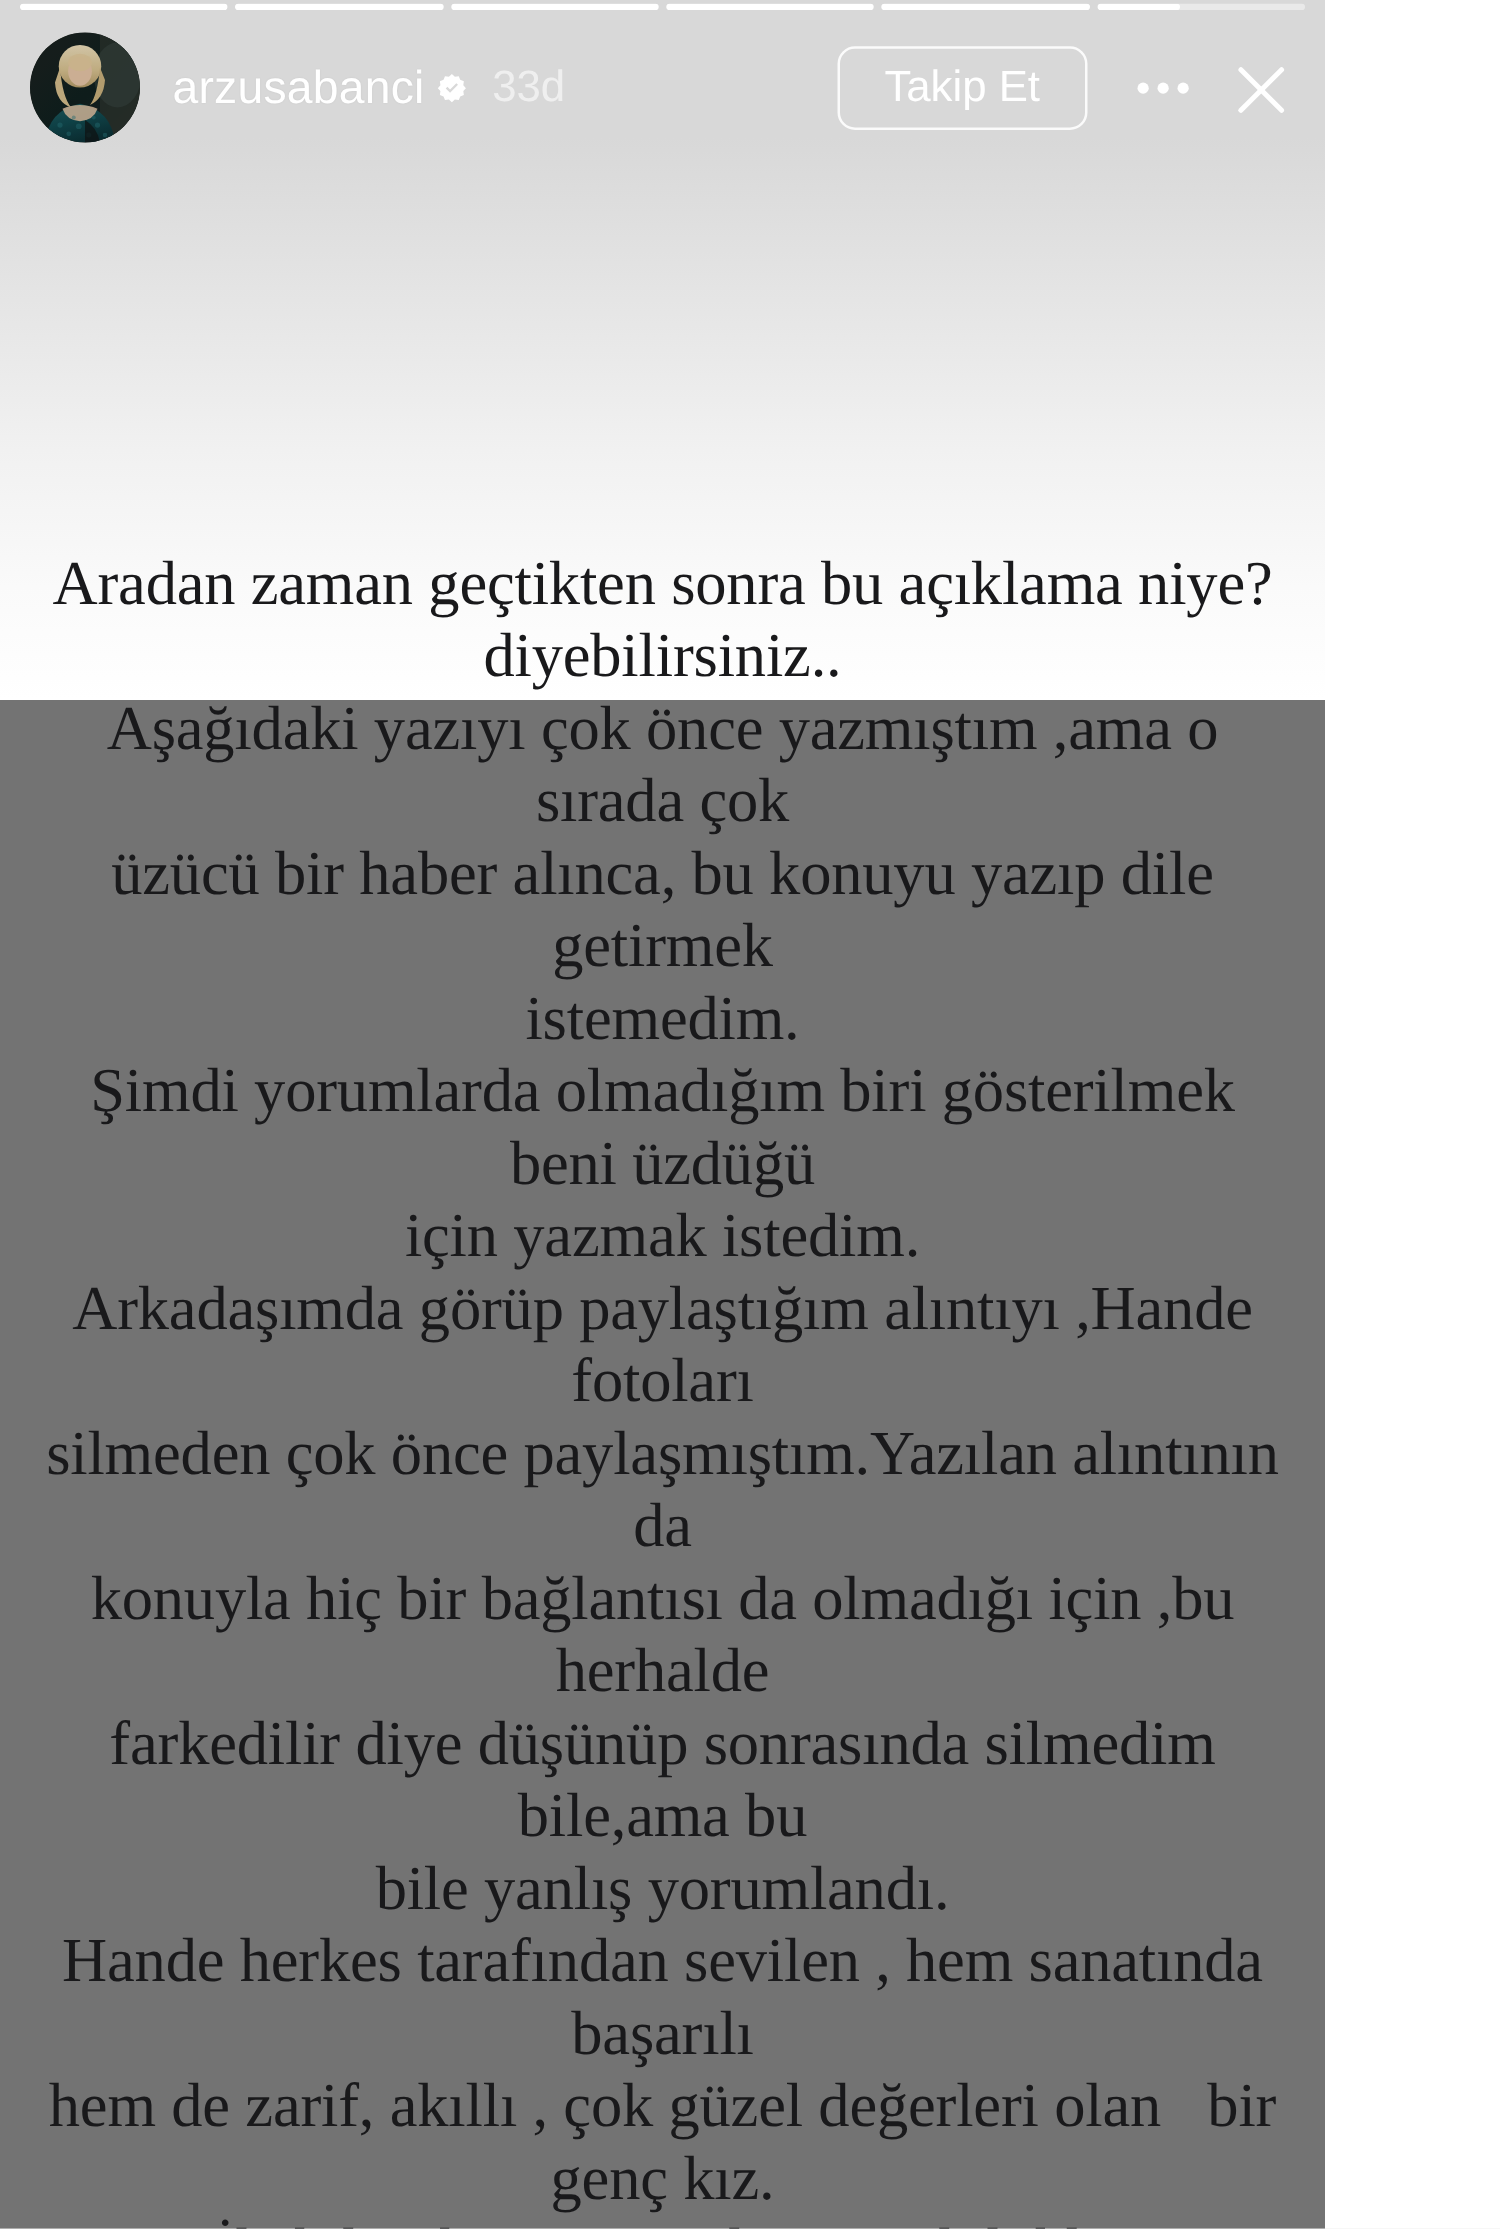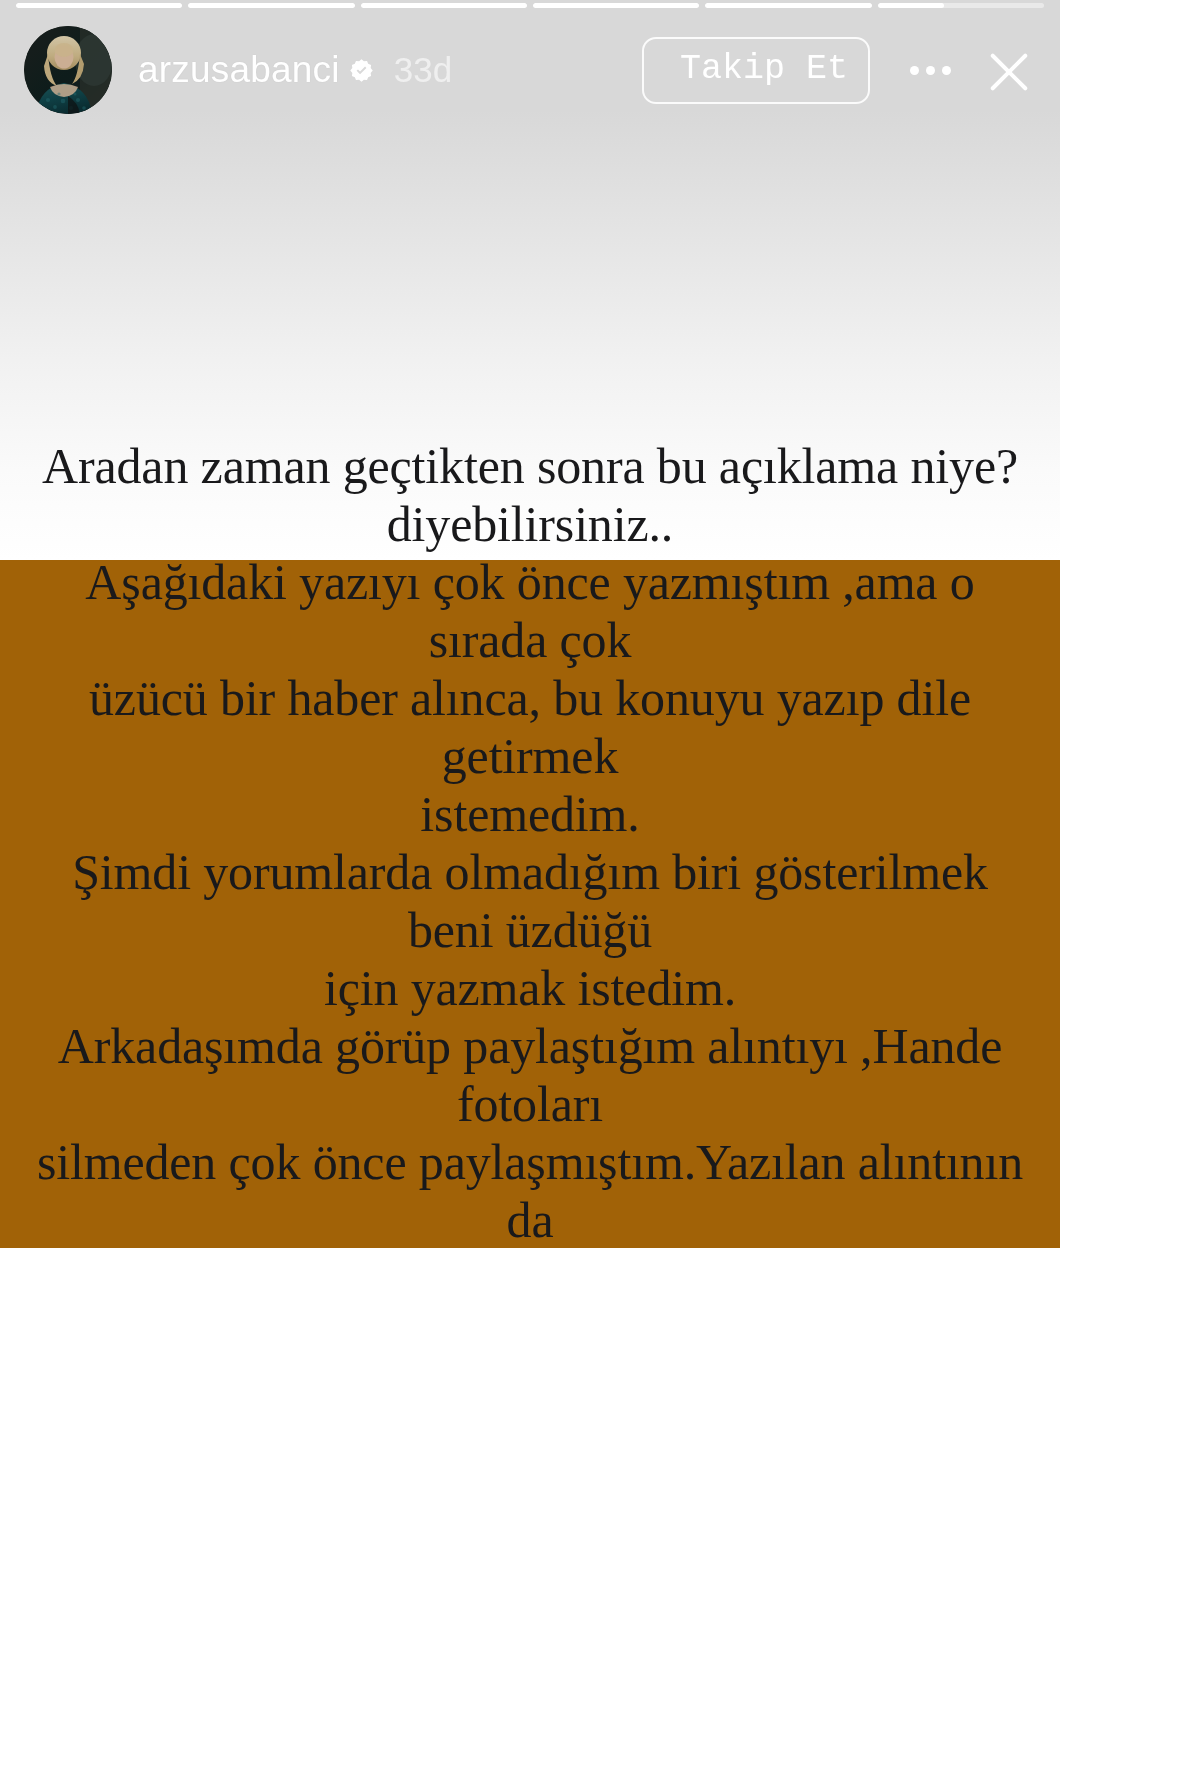--- a/index.html
+++ b/index.html
@@ -12,22 +12,22 @@
 
   body {
     font-family: "Liberation Sans", sans-serif;
     overflow: hidden;
   }
 
   
   #story {
     position: relative;
     width: 1060px;
-    height: 1248px;
-    background: #a16207;
+    height: 1783px;
+    background: #737373;
     overflow: hidden;
   }
 
   
   #story::before {
     content: "";
     position: absolute;
     left: 0; top: 0;
     width: 100%;
     height: 560px;
@@ -119,26 +119,26 @@
     white-space: nowrap;
   }
 
   #spacer { flex: 1 1 auto; }
 
   #follow-btn {
     border: 2px solid rgba(255,255,255,0.88);
     border-radius: 14px;
     color: #ffffff;
     font-size: 35px;
-    padding: 13px 20px 15px 36px;
+    padding: 13px 36px 15px 36px;
     background: transparent;
     line-height: 1;
     white-space: nowrap;
     cursor: pointer;
-    font-family: Liberation Mono, monospace;
+    font-family: Liberation Sans, sans-serif;
   }
 
   #more-btn {
     margin-left: 32px;
     width: 56px;
     height: 56px;
     display: flex;
     align-items: center;
     justify-content: center;
     gap: 7px;

